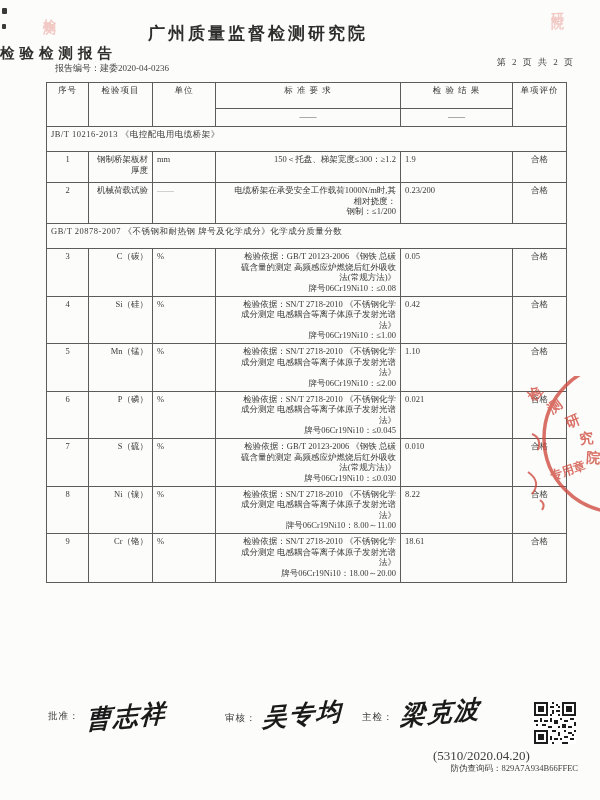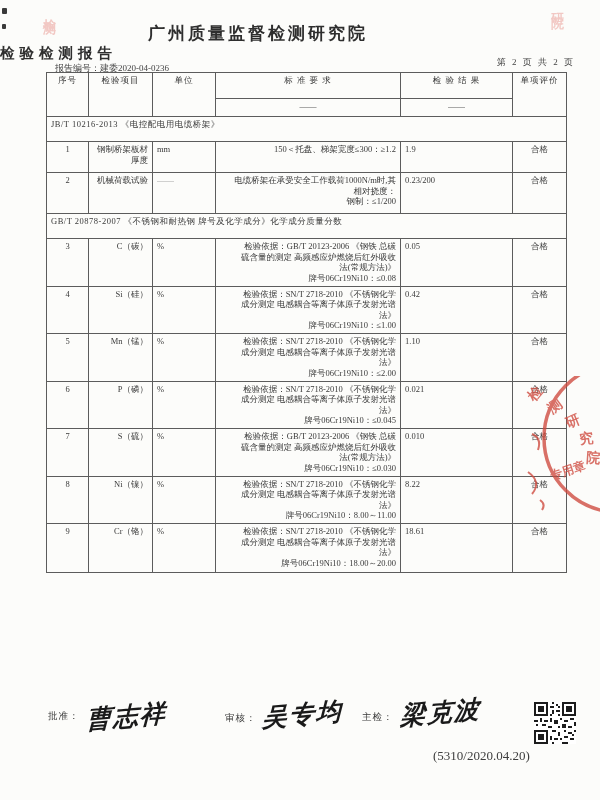--- a/index.html
+++ b/index.html
@@ -15,21 +15,21 @@
   .doc-title{position:absolute;top:44px;left:0;width:600px;text-align:left;
     font-size:14.5px;font-weight:bold;letter-spacing:5px;color:#2e2e2e;}
   .report-no{position:absolute;top:62px;left:55px;font-size:9px;color:#444;}
   .pagination{position:absolute;top:56px;left:455px;width:120px;font-size:9px;
     color:#444;letter-spacing:2px;text-align:right;}
   
   .edge-mark{position:absolute;background:#3a3a3a;border-radius:1px;}
   .ghost{position:absolute;color:#e2766d;opacity:.38;filter:blur(.6px);
     font-size:13px;font-weight:bold;writing-mode:vertical-rl;letter-spacing:3px;}
   
-  table.report{position:absolute;left:46px;top:72px;width:520px;
+  table.report{position:absolute;left:46px;top:82px;width:520px;
     border-collapse:collapse;table-layout:fixed;padding-left:24px;}
   table.report td{border:1px solid #5c5c5c;padding:2px 4px;
     font-size:8.5px;line-height:1.25;vertical-align:top;color:#3a3a3a;
     overflow:hidden;}
   td.hcell{text-align:center;vertical-align:middle;font-size:9px;letter-spacing:1px;}
   td.dashcell{text-align:center;vertical-align:middle;color:#9a9a9a;font-size:8px;}
   td.section{font-size:11px;letter-spacing:.5px;padding:4px 8px;color:#353535;}
   td.c-no{text-align:center;}
   td.c-eval{text-align:center;padding-top:4px;}
   .preline{white-space:pre-line;text-align:right;}
@@ -257,14 +257,15 @@
       <rect x="13" y="18" width="1" height="1"></rect>
         <rect x="15" y="17" width="2" height="1"></rect>
       <rect x="18" y="18" width="2" height="1"></rect>
         <rect x="14" y="20" width="3" height="1"></rect>
       <rect x="9" y="20" width="1" height="1"></rect>
         <rect x="19" y="16" width="1" height="1"></rect>
     </g>
   </svg>
 
   <div class="date-code">(5310/2020.04.20)</div>
+  <div class="anti-fake">防伪查询码：829A7A934B66FFEC</div>
 
 </div>
 
 </body></html>

